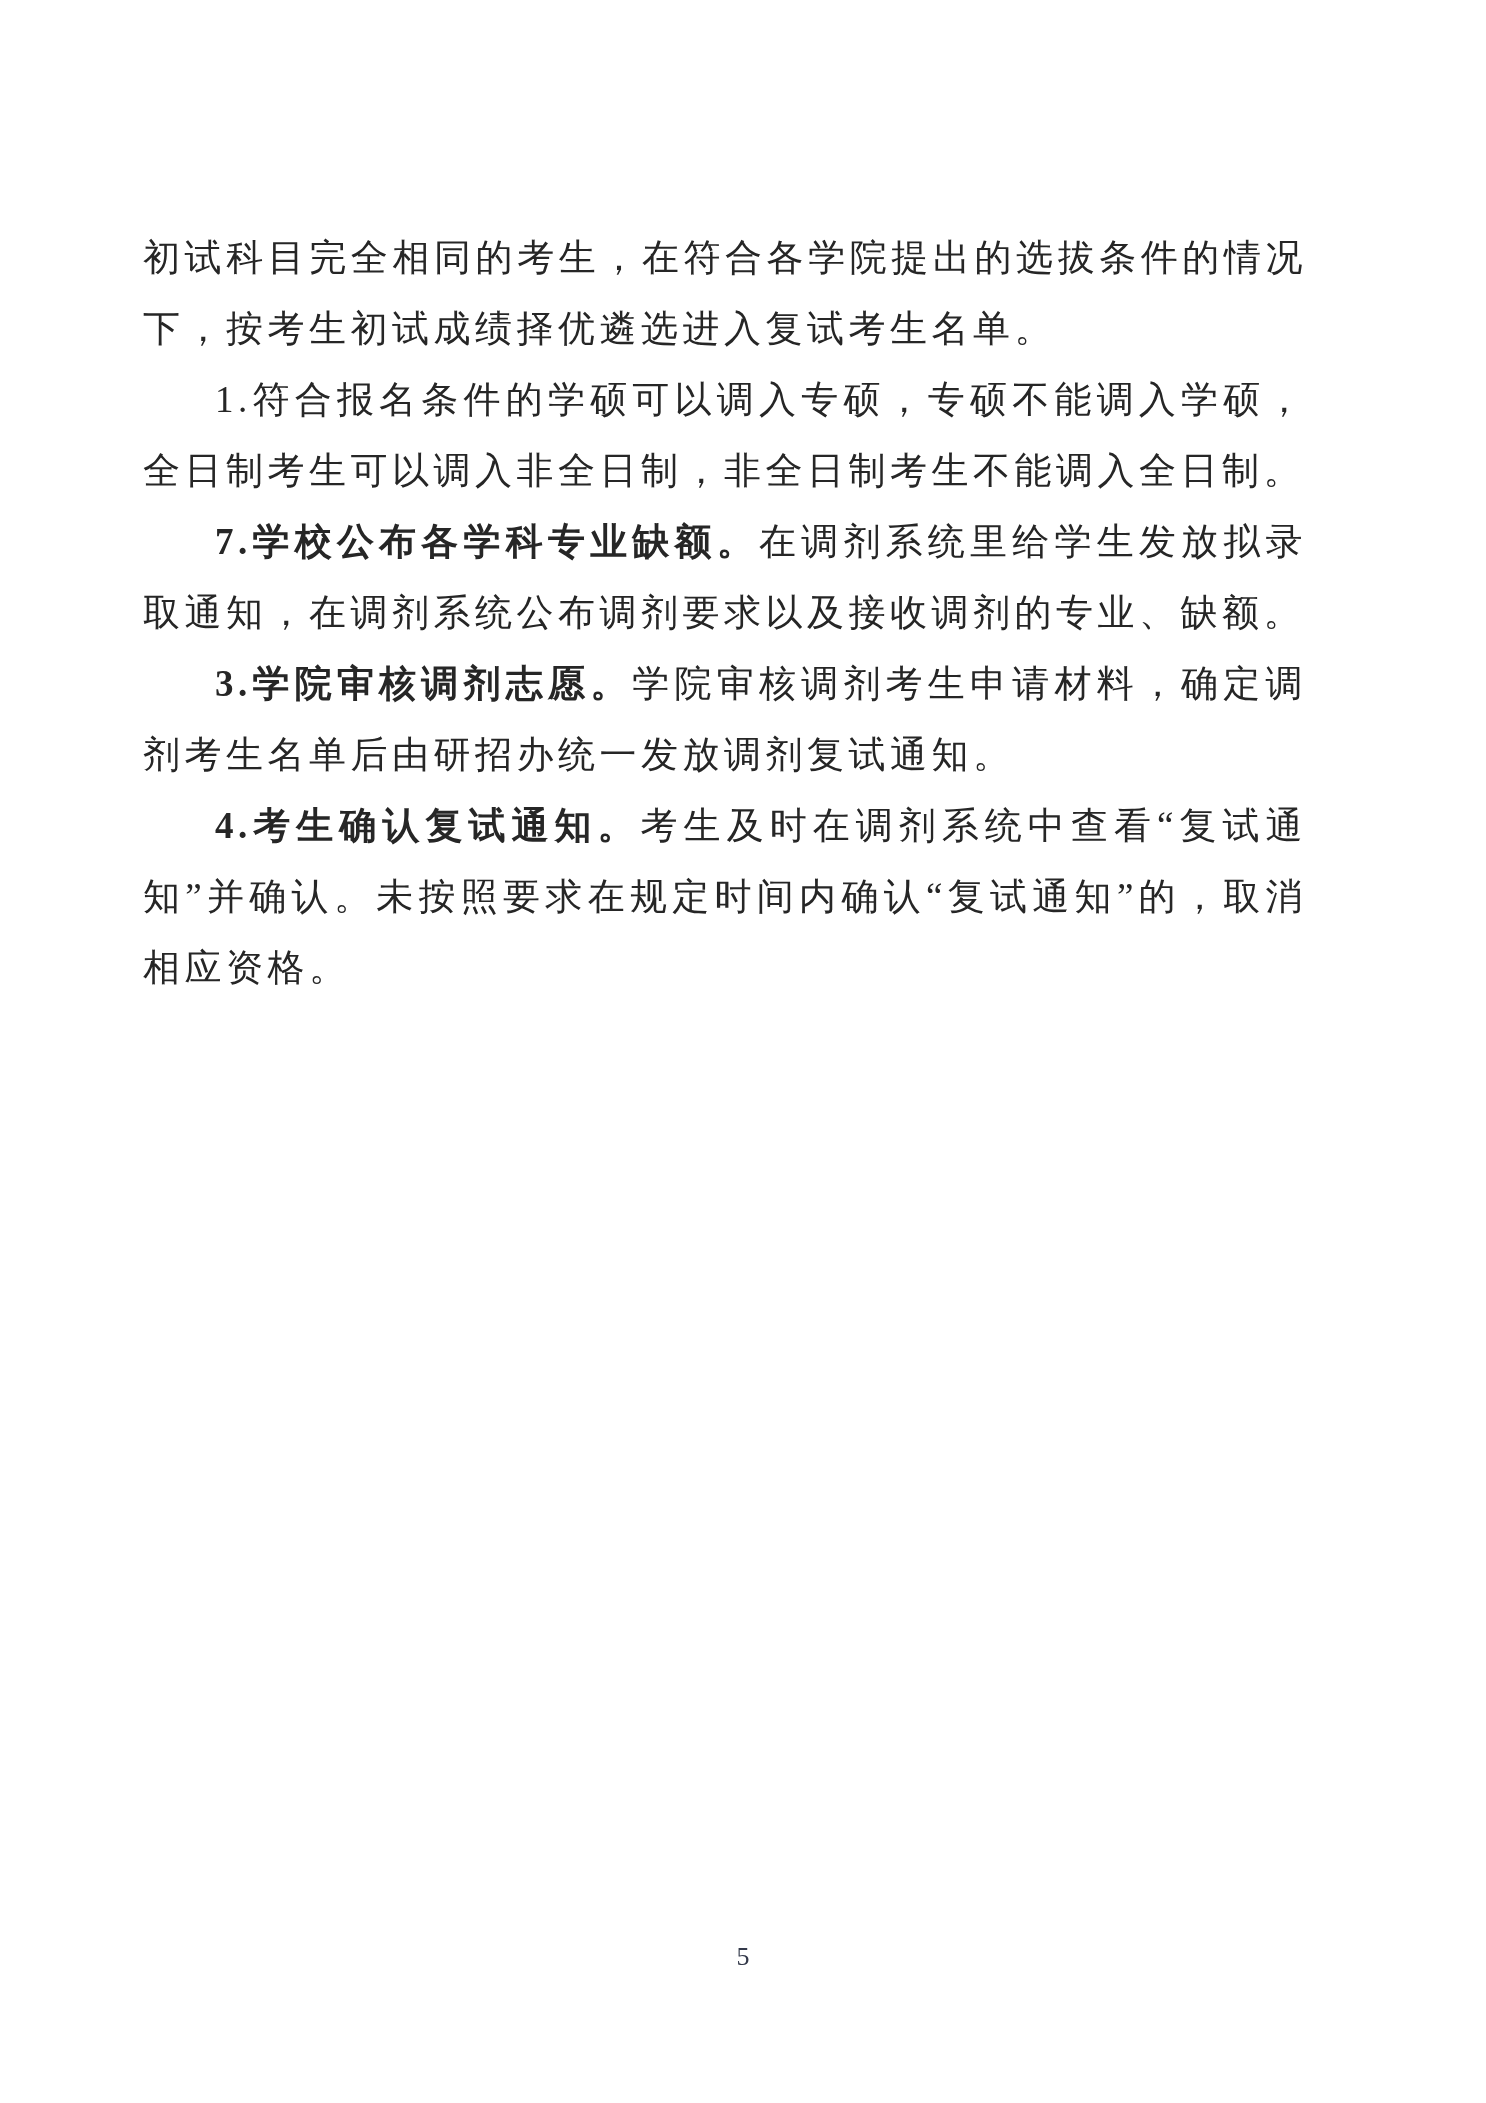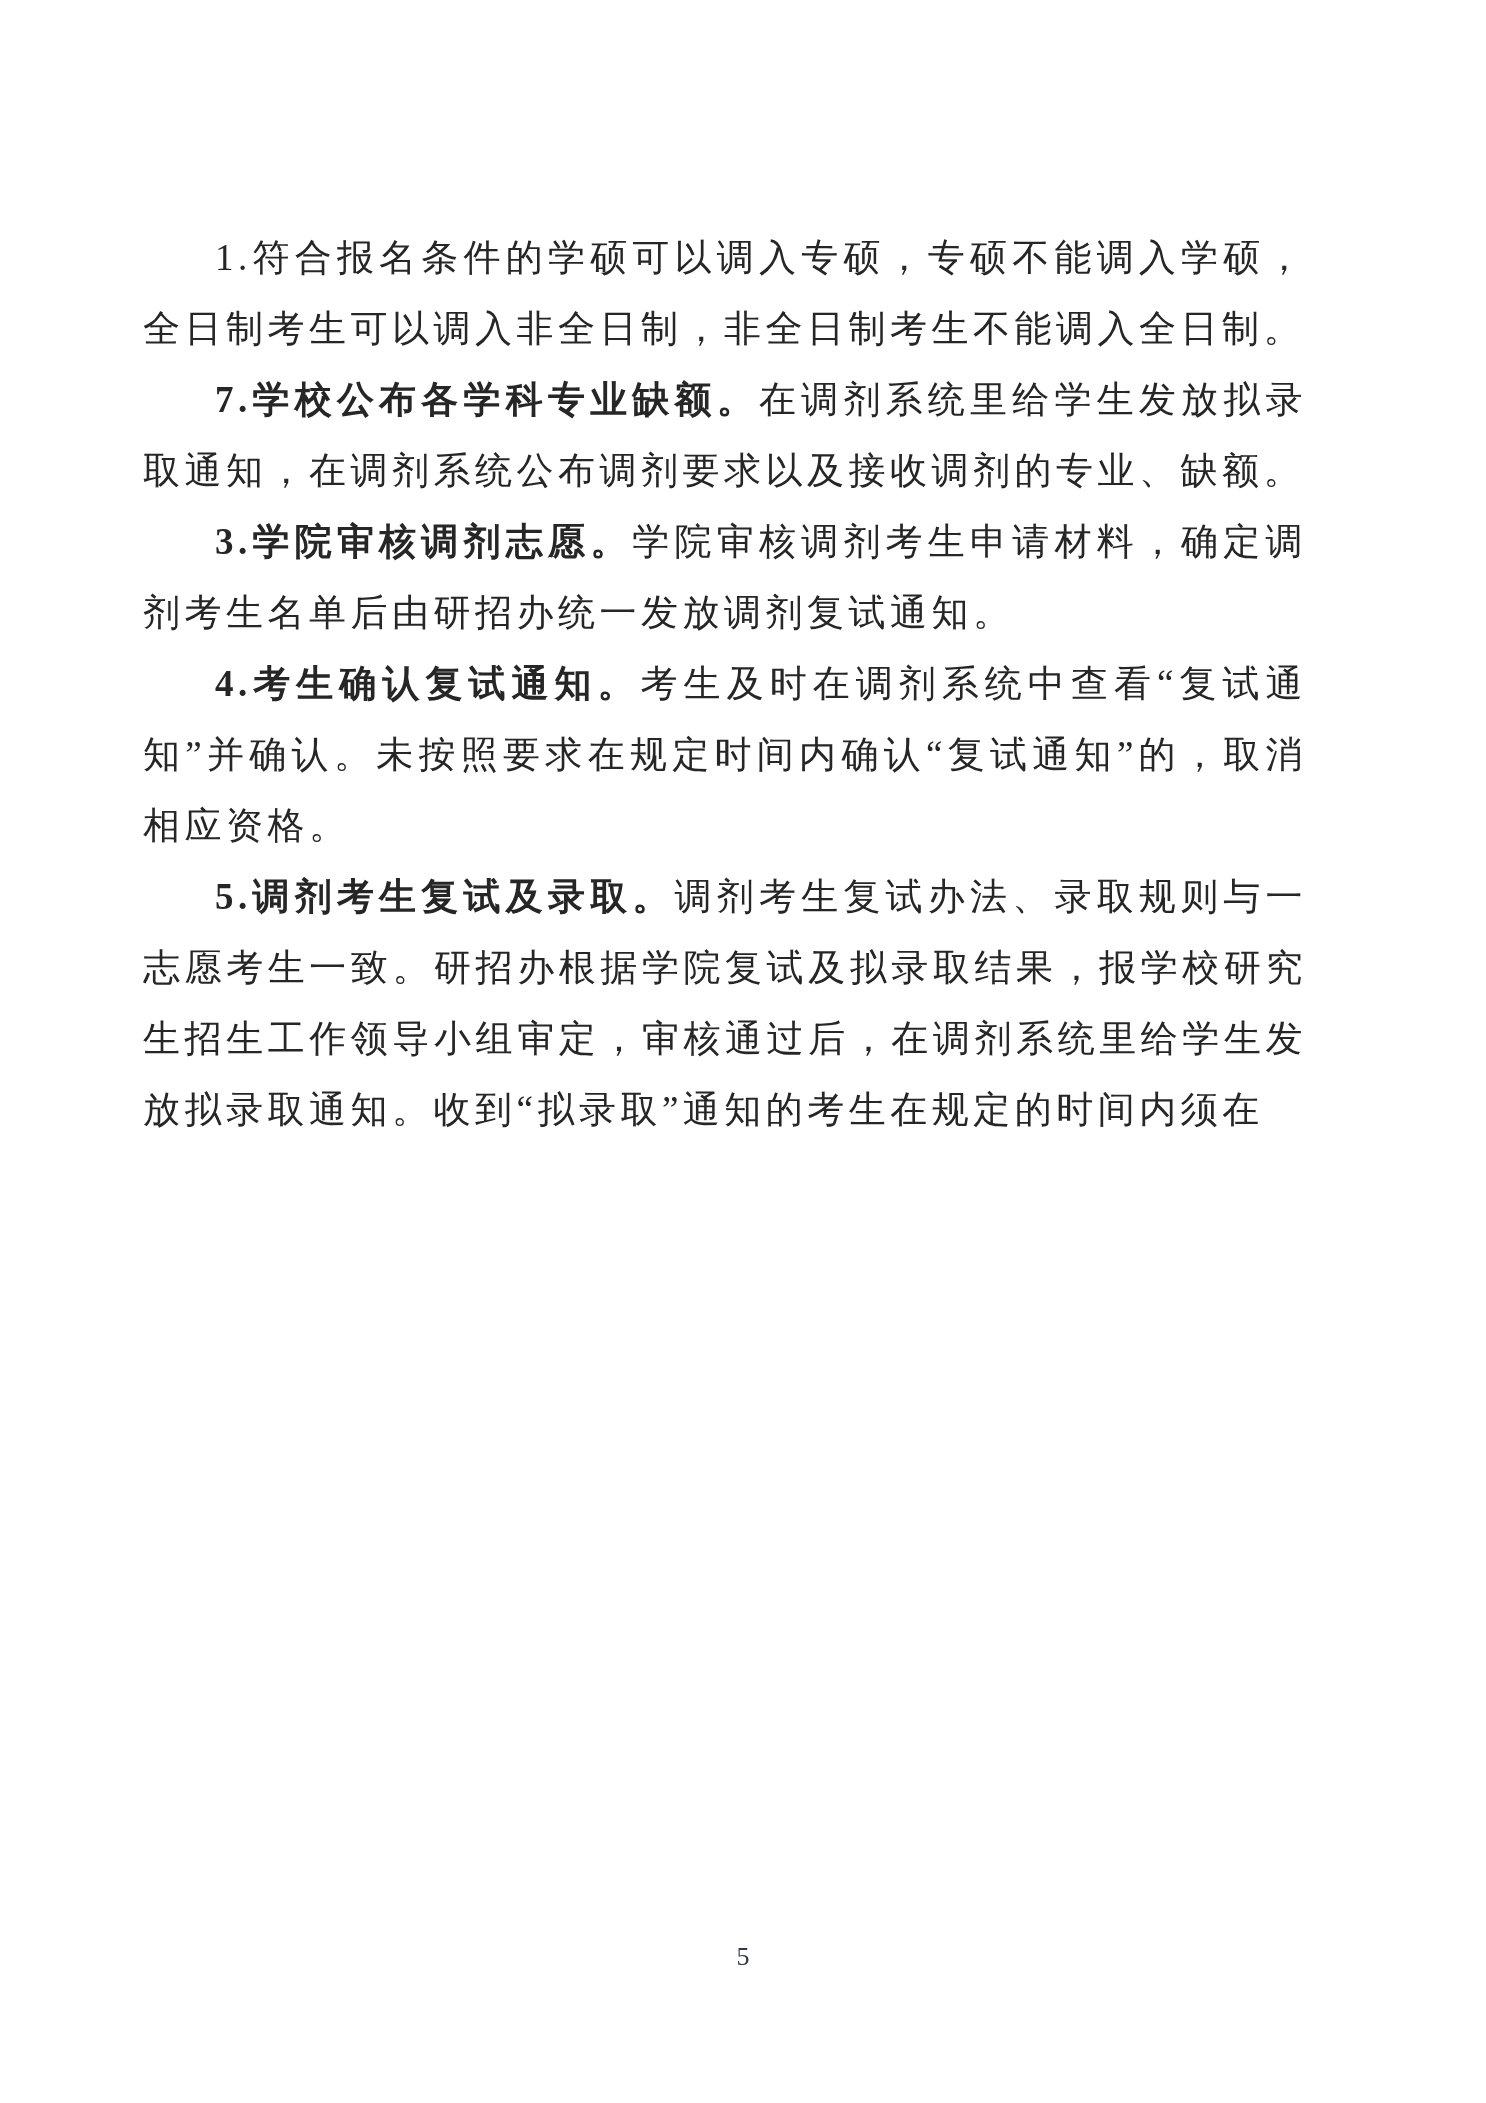--- a/index.html
+++ b/index.html
@@ -49,30 +49,30 @@
     color: #33394a;
     letter-spacing: 0;
   }
 </style>
 </head>
 <body>
 
 <div class="page">
   <div class="content">
 
+    <p class="para no-indent"><b class="lead"></b><span>初试科目完全相同的考生，在符合各学院提出的选拔条件的情况下，按考生初试成绩择优遴选进入复试考生名单。</span></p>
 
 
     <p class="para"><b class="lead"></b><span>1.符合报名条件的学硕可以调入专硕，专硕不能调入学硕，全日制考生可以调入非全日制，非全日制考生不能调入全日制。</span></p>
 
 
     <p class="para"><b class="lead">7.学校公布各学科专业缺额。</b><span>在调剂系统里给学生发放拟录取通知，在调剂系统公布调剂要求以及接收调剂的专业、缺额。</span></p>
 
 
     <p class="para"><b class="lead">3.学院审核调剂志愿。</b><span>学院审核调剂考生申请材料，确定调剂考生名单后由研招办统一发放调剂复试通知。</span></p>
 
     <p class="para"><b class="lead">4.考生确认复试通知。</b><span>考生及时在调剂系统中查看“复试通知”并确认。未按照要求在规定时间内确认“复试通知”的，取消相应资格。</span></p>
 
-    <p class="para"><b class="lead">5.调剂考生复试及录取。</b><span>调剂考生复试办法、录取规则与一志愿考生一致。研招办根据学院复试及拟录取结果，报学校研究生招生工作领导小组审定，审核通过后，在调剂系统里给学生发放拟录取通知。收到“拟录取”通知的考生在规定的时间内须在</span></p>
 
   </div>
 
   <div class="page-number">5</div>
 </div>
 
 </body></html>

